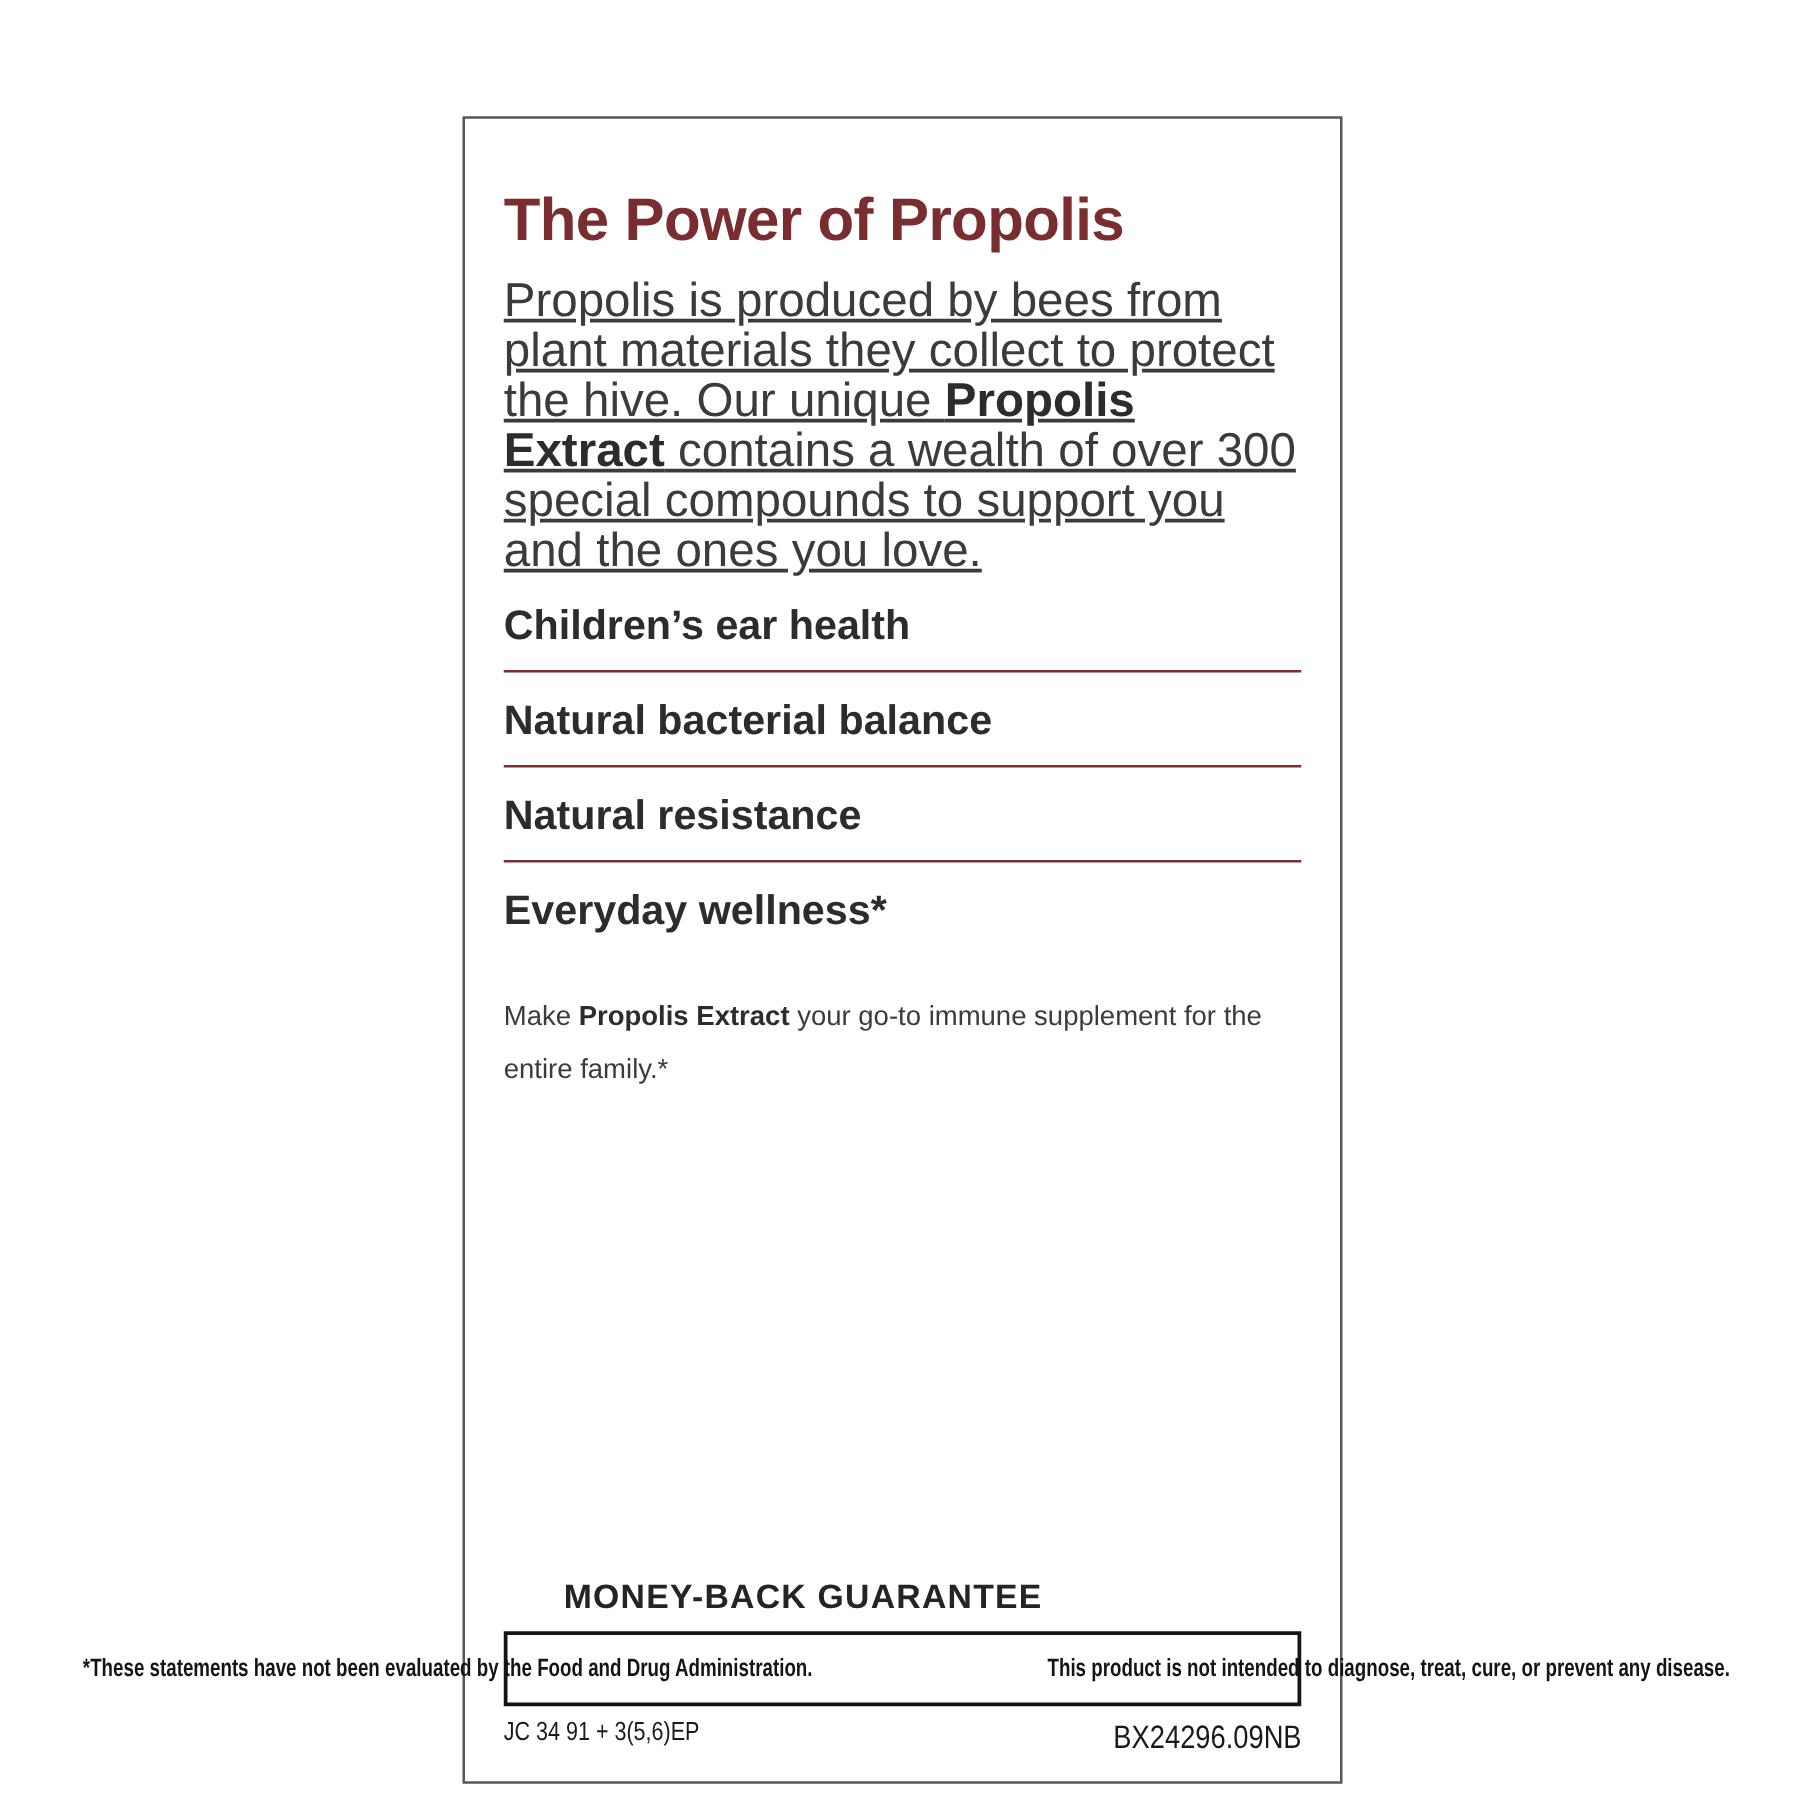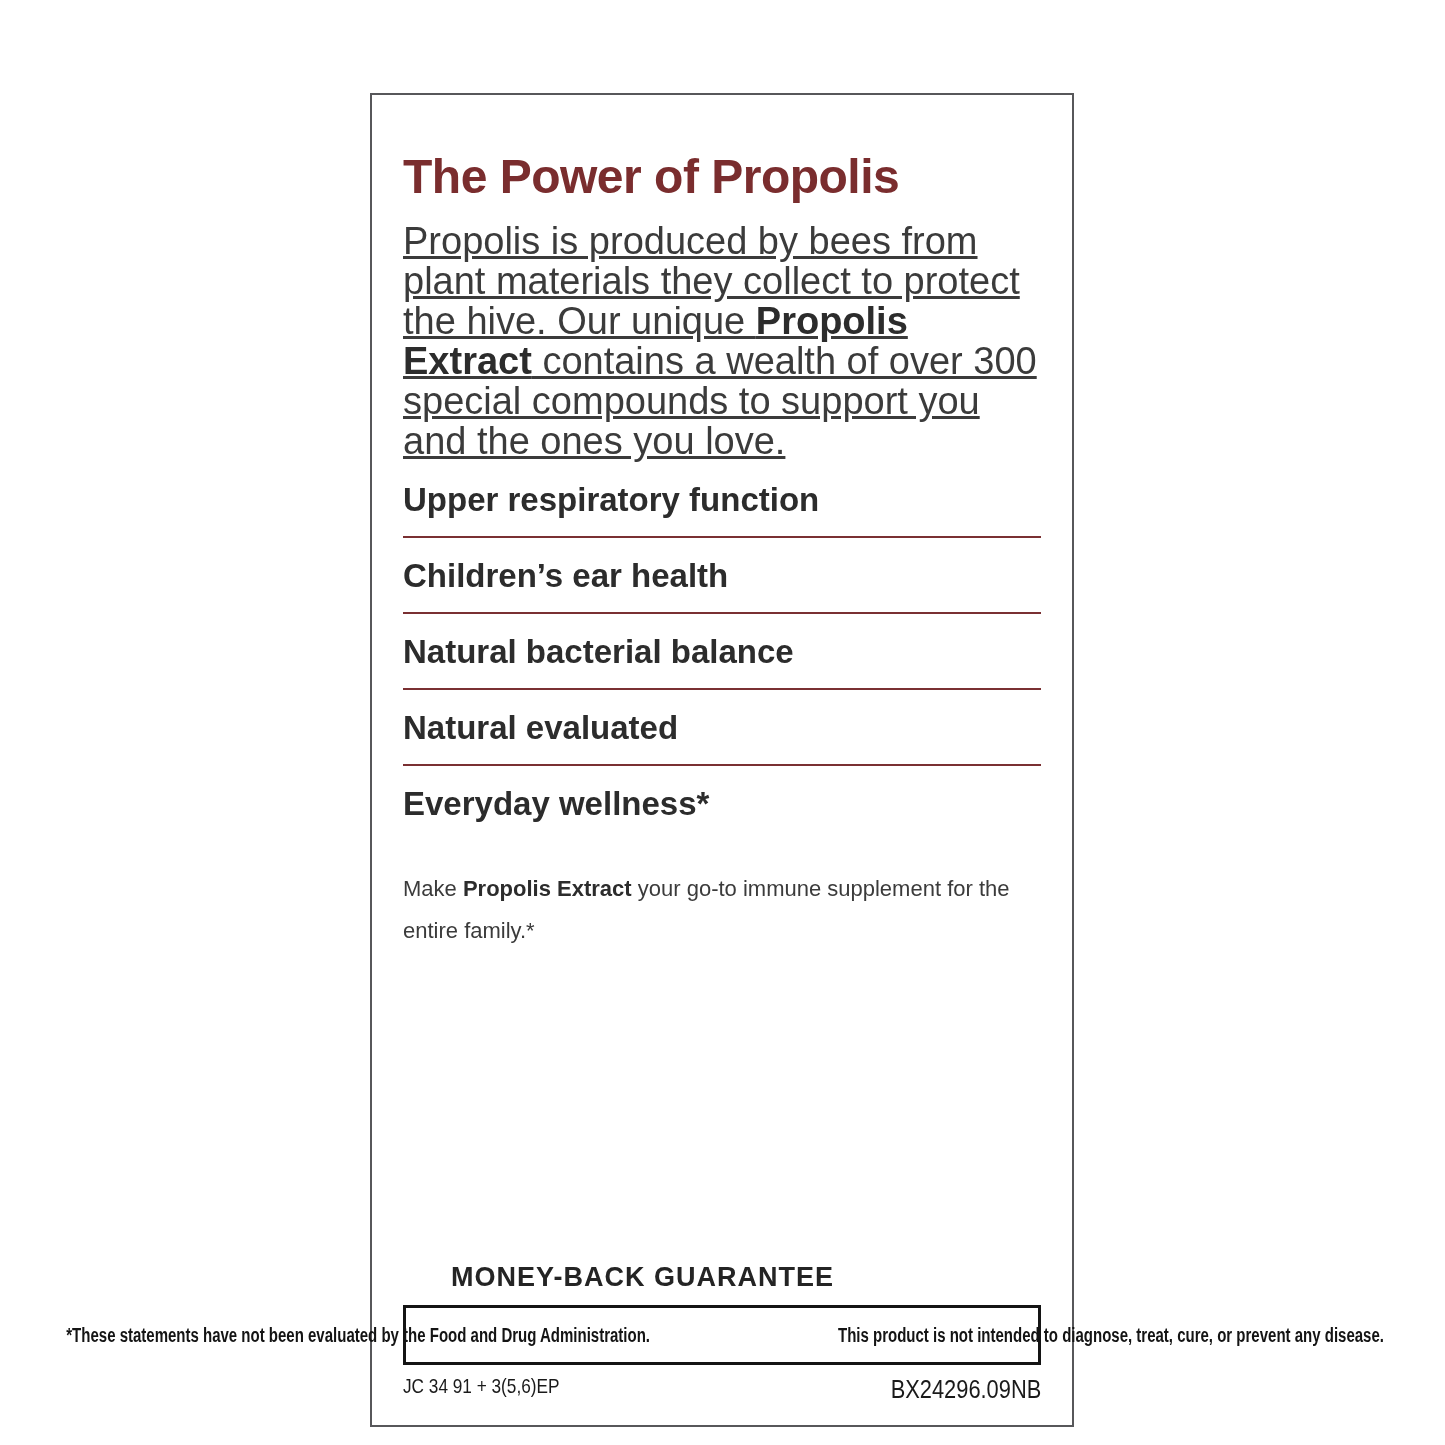--- a/index.html
+++ b/index.html
@@ -126,24 +126,23 @@
 <body>
 
 <div class="page">
   <div class="panel">
 
     <h1 class="title">The Power of Propolis</h1>
 
     <p class="intro"><span>Propolis is produced by bees from plant materials they collect to protect the hive. Our unique </span><b>Propolis Extract</b><span> contains a wealth of over 300 special compounds to support you and the ones you love.</span></p>
 
     <div class="benefits">
-      <div class="benefit">Upper respiratory function</div>
       <div class="benefit">Children’s ear health</div>
       <div class="benefit">Natural bacterial balance</div>
-      <div class="benefit">Natural evaluated</div>
+      <div class="benefit">Natural resistance</div>
       <div class="benefit">Everyday wellness*</div>
     </div>
 
     <p class="cta"><span>Make </span><b>Propolis Extract</b><span> your go-to immune supplement for the entire family.*</span></p>
 
     <div class="guarantee">MONEY-BACK GUARANTEE</div>
 
     <div class="disclaimer-box">
       <div class="disc-line">*These statements have not been evaluated by the Food and Drug Administration.</div>
       <div class="disc-line">This product is not intended to diagnose, treat, cure, or prevent any disease.</div>

